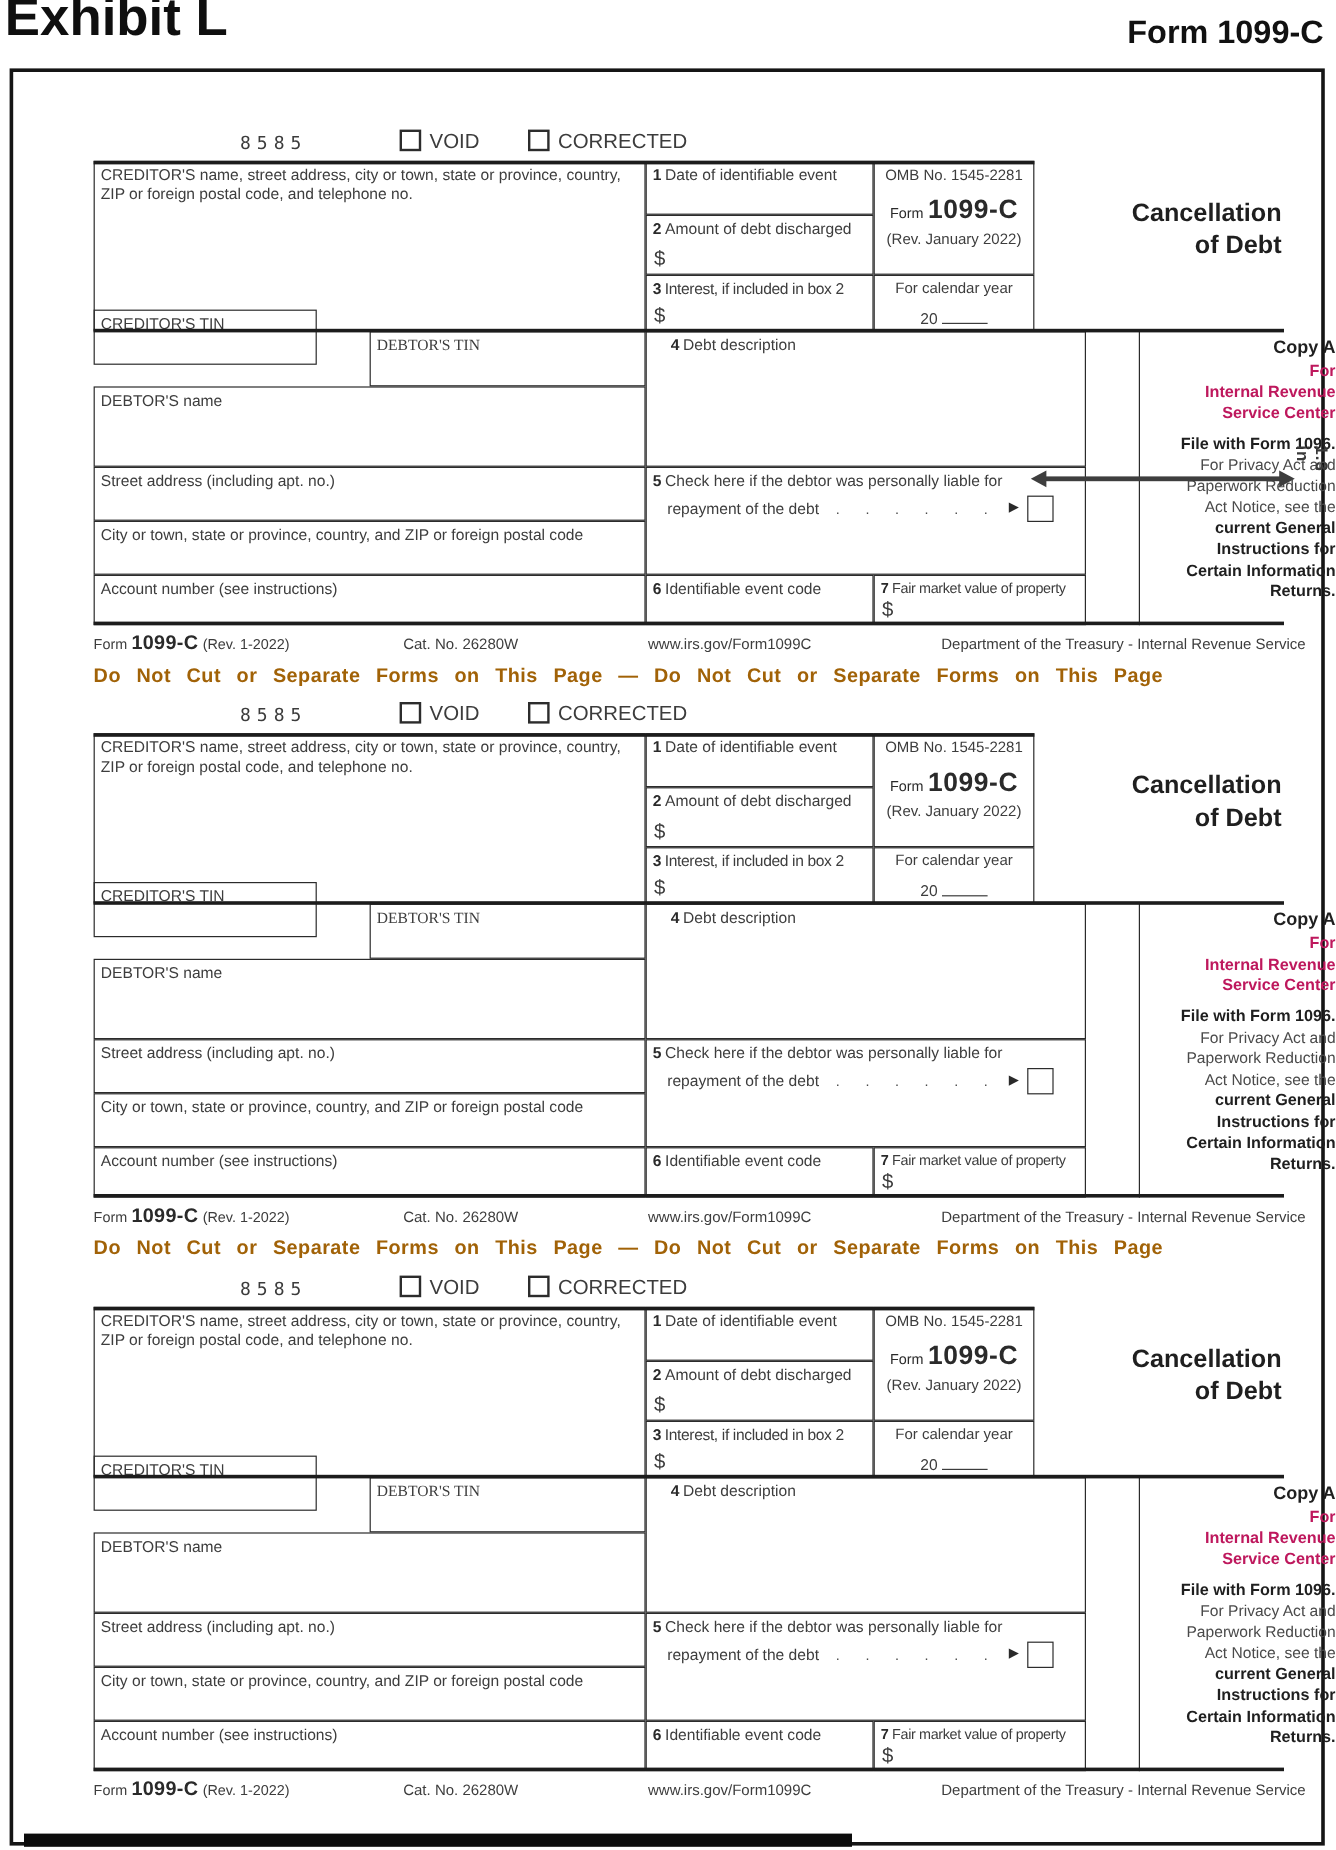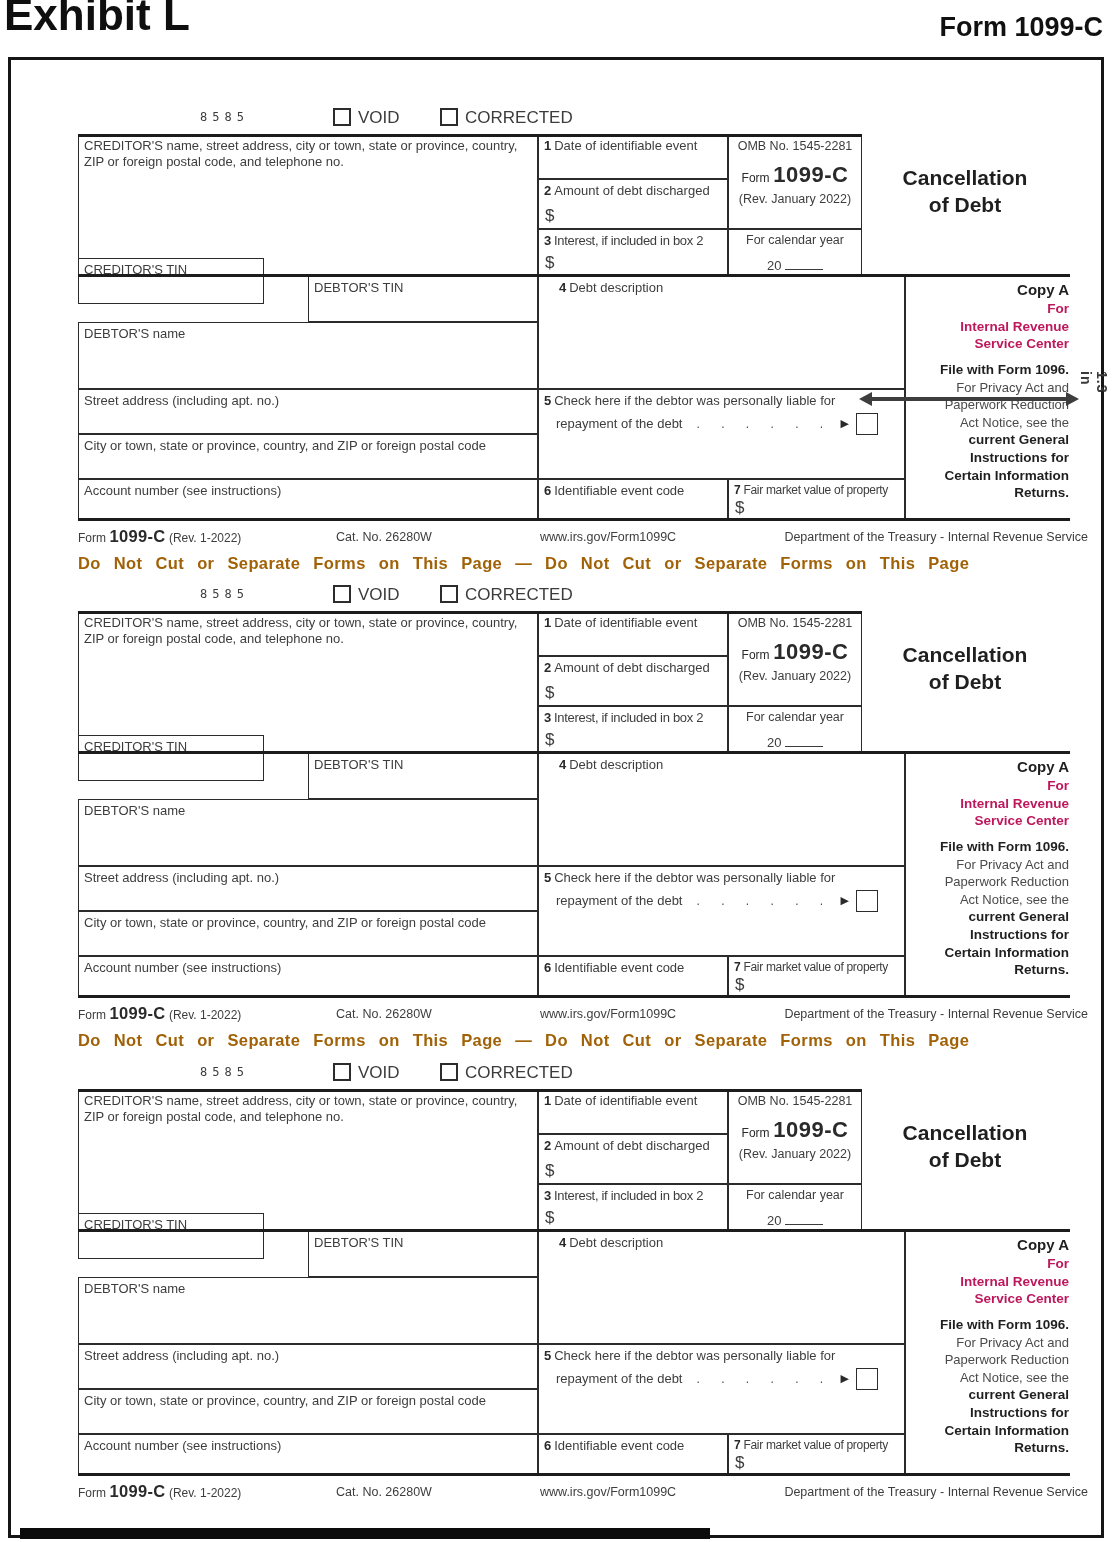--- a/index.html
+++ b/index.html
@@ -19,21 +19,21 @@
     position:absolute;left:8px;top:57px;width:1096px;height:1481px;
     border:3px solid #151515;box-sizing:border-box;background:#fff;
   }
   .form-block{position:absolute;left:78px;width:1010px;}
   .form-pos-0{top:106px}.form-pos-1{top:583px}.form-pos-2{top:1061px}
 
   
   .code-row{position:relative;height:26px;}
   .form-code{
     position:absolute;left:122px;top:4px;
-    font-family:"DejaVu Sans Mono", monospace;font-size:12px;letter-spacing:5px;color:#3c3c3c;
+    font-family:"DejaVu Sans Mono", monospace;font-size:15px;letter-spacing:5px;color:#3c3c3c;
   }
   .chk-group{position:absolute;top:2px;display:flex;}
   .chk-void{left:255px}.chk-corrected{left:362px}
   .checkbox{
     display:inline-block;width:18px;height:18px;border:2px solid #2c2c2c;
     background:#fff;box-sizing:border-box;
   }
   .chk-label{margin-left:7px;font-size:17px;color:#3c3c3c;}
 
   
@@ -48,34 +48,34 @@
   .tight{letter-spacing:-0.3px;white-space:nowrap;overflow:hidden;}
 
   .cell-creditor{left:0;top:0;width:460px;height:142px;}
   .cell-box1{left:460px;top:0;width:190px;height:45px;}
   .cell-box2{left:460px;top:45px;width:190px;height:50px;}
   .cell-box3{left:460px;top:95px;width:190px;height:47px;}
   .cell-omb{left:650px;top:0;width:134px;height:95px;text-align:center;padding:4px 2px;}
   .cell-calyear{left:650px;top:95px;width:134px;height:47px;text-align:center;font-size:12.5px;}
   .cancellation{
     position:absolute;left:784px;top:30px;width:206px;height:100px;
-    text-align:center;font-size:21px;font-weight:bold;color:#1f1f1f;line-height:1.3;
+    text-align:right;font-size:21px;font-weight:bold;color:#1f1f1f;line-height:1.3;
   }
   .cell-ctin{left:0;top:124px;width:186px;height:46px;}
-  .cell-dtin{left:230px;top:142px;width:230px;height:46px;}
+  .cell-dtin{left:230px;top:142px;width:230px;height:46px;font-family:Liberation Serif, serif;}
   .cell-box4{left:460px;top:142px;width:367px;height:113px;padding-left:20px;}
   .cell-dname{left:0;top:188px;width:460px;height:67px;}
   .cell-street{left:0;top:255px;width:460px;height:45px;}
   .cell-box5{left:460px;top:255px;width:367px;height:90px;padding-right:26px;}
   .cell-city{left:0;top:300px;width:460px;height:45px;}
   .cell-account{left:0;top:345px;width:460px;height:42px;}
   .cell-box6{left:460px;top:345px;width:190px;height:42px;}
   .cell-box7{left:650px;top:345px;width:177px;height:42px;font-size:12px;}
   .copy-a-col{
-    left:827px;top:142px;width:165px;height:245px;border:none;border-left:1px solid #2b2b2b;
+    left:871px;top:142px;width:165px;height:245px;border:none;border-left:1px solid #2b2b2b;
     text-align:right;padding:4px 1px 0 2px;
   }
   .rule-top{left:0;top:0;width:784px;}
   .rule-mid{left:0;top:140px;width:992px;}
   .rule-bottom{left:0;top:384px;width:992px;}
 
   .omb-no{font-size:12.5px;color:#3c3c3c;margin-bottom:6px;}
   .omb-form-line{margin-bottom:4px;color:#2a2a2a;}
   .omb-form-word{font-size:12px;}
   .omb-form-number{font-size:22px;font-weight:bold;letter-spacing:0.5px;}

